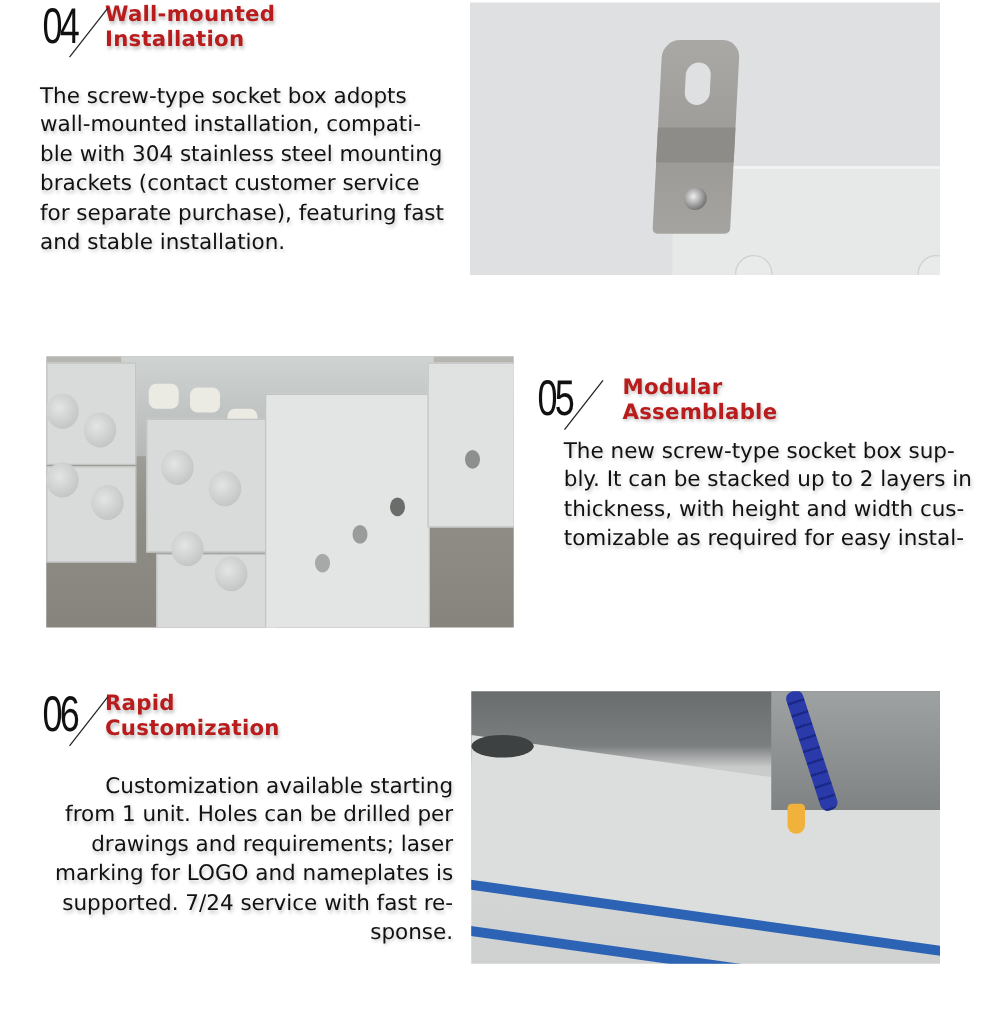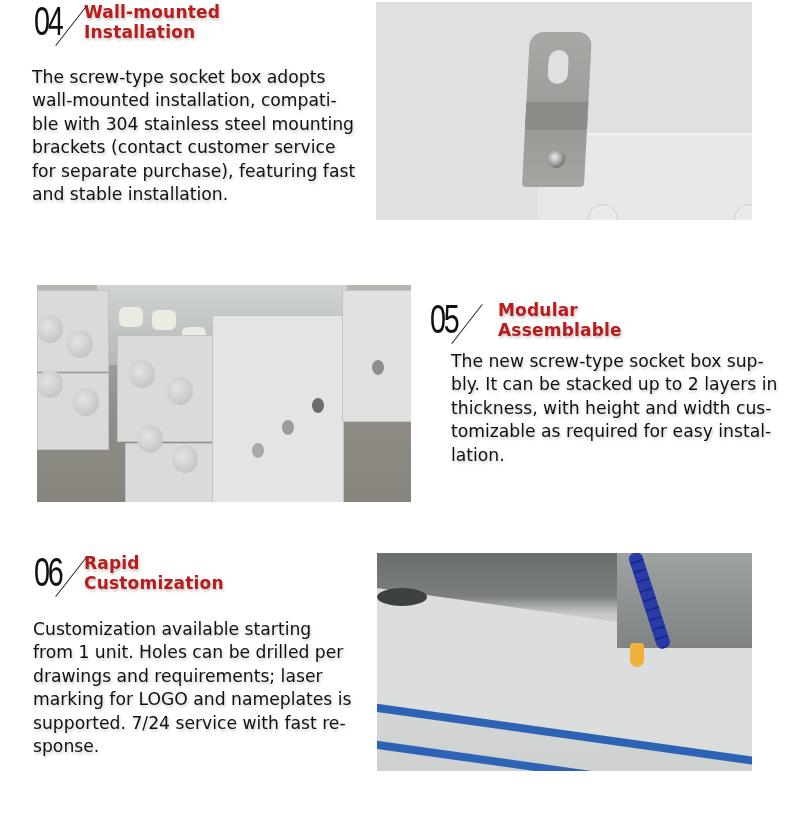--- a/index.html
+++ b/index.html
@@ -121,32 +121,31 @@
   <div style="margin-left:20px;">
     <div class="title">Modular</div>
     <div class="title">Assemblable</div>
   </div>
 </div>
 <div class="body-text" style="left:404px; top:350px;margin-left:47px;">
   <span>The new screw-type socket box sup-</span>
   <span>bly. It can be stacked up to 2 layers in</span>
   <span>thickness, with height and width cus-</span>
   <span>tomizable as required for easy instal-</span>
-  <span>lation.</span>
 </div>
 
 <div class="heading" style="left:34px; top:553px;">
   <div class="num">06</div>
   <div class="slash" style="left:52px; top:4px;"></div>
   <div style="margin-left:2px;">
     <div class="title">Rapid</div>
     <div class="title">Customization</div>
   </div>
 </div>
-<div class="body-text" style="left:33px; top:618px;">
+<div class="body-text" style="left:44px; top:618px;text-align:right;">
   <span>Customization available starting</span>
   <span>from 1 unit. Holes can be drilled per</span>
   <span>drawings and requirements; laser</span>
   <span>marking for LOGO and nameplates is</span>
   <span>supported. 7/24 service with fast re-</span>
   <span>sponse.</span>
 </div>
 <div class="photo" id="photo3" aria-label="CNC machine drilling holes in socket box panel">
   <div class="panel"></div>
   <div class="dhole"></div>

